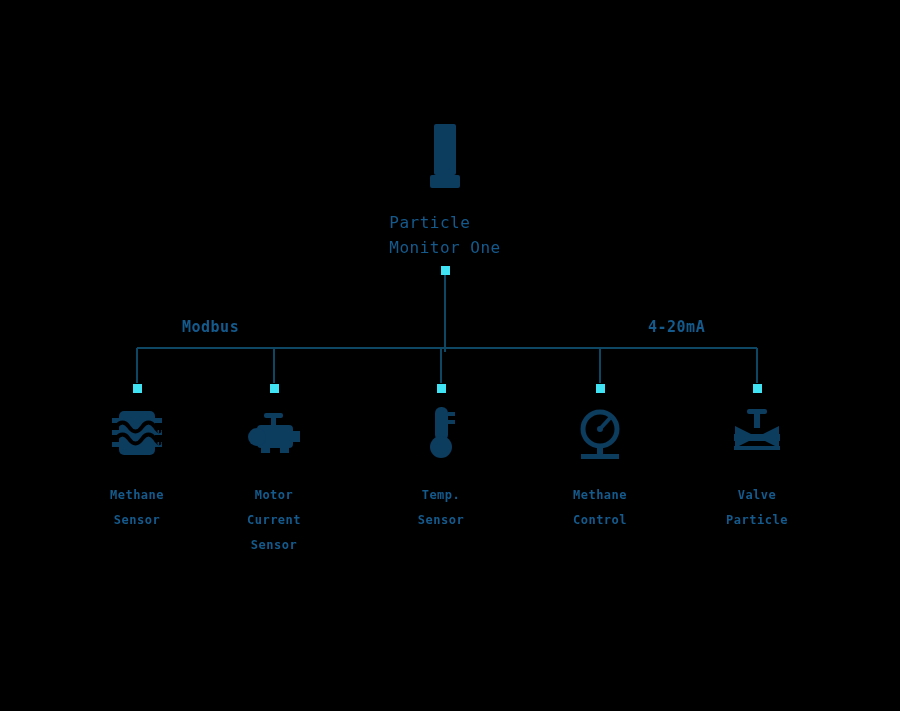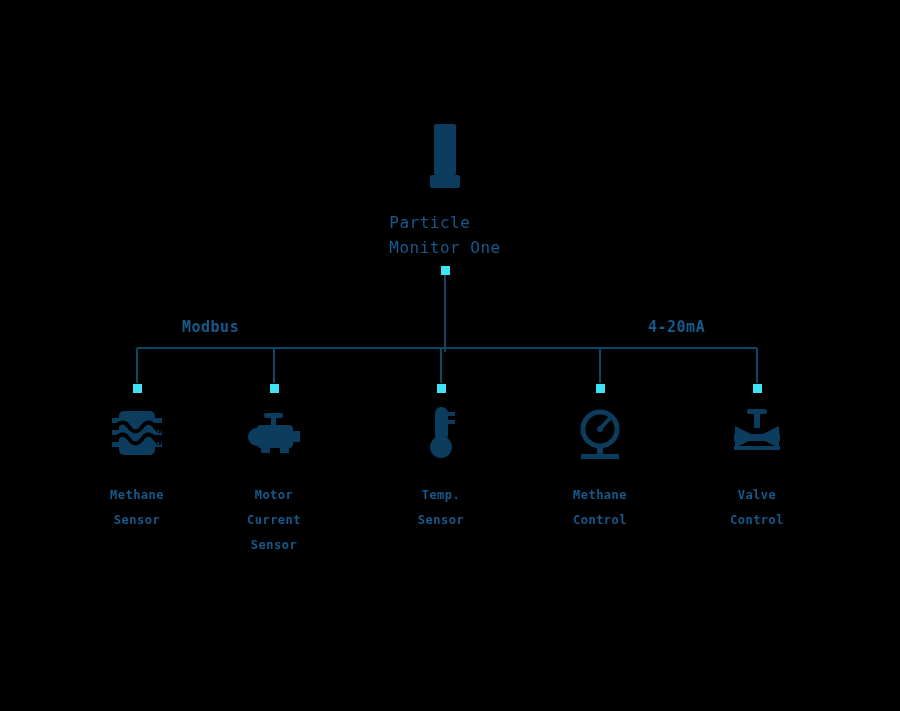--- a/index.html
+++ b/index.html
@@ -158,16 +158,16 @@
       <svg width="60" height="60" viewBox="0 0 60 60" fill="currentColor" aria-hidden="true">
         <rect x="20" y="6" width="20" height="5" rx="2"></rect>
         <rect x="27" y="11" width="6" height="14"></rect>
         <path d="M8 23 L30 34 L8 45 Z"></path>
         <path d="M52 23 L30 34 L52 45 Z"></path>
         <rect x="7" y="31" width="46" height="7"></rect>
         <rect x="7" y="43" width="46" height="4"></rect>
       </svg>
     </span>
     <div class="node-label">Valve
-Control</div>
+Particle</div>
   </div>
 
 </div>
 
 </body></html>

